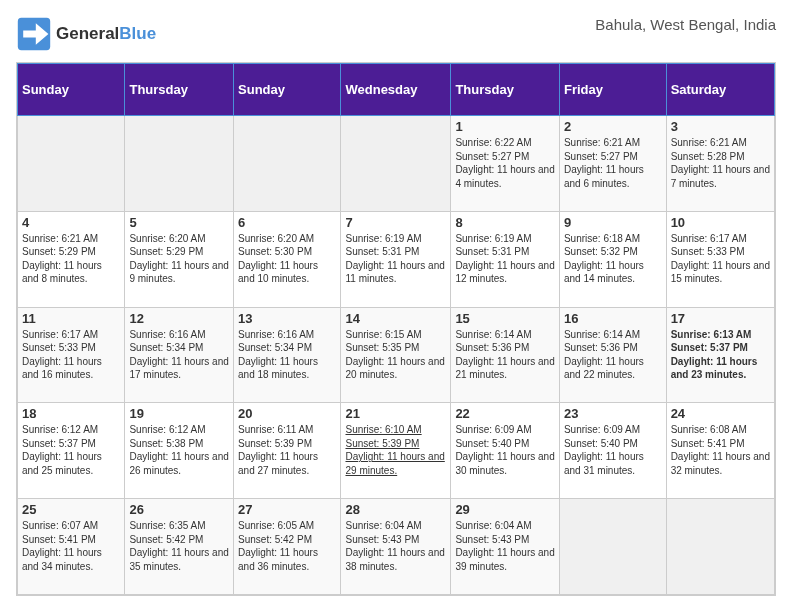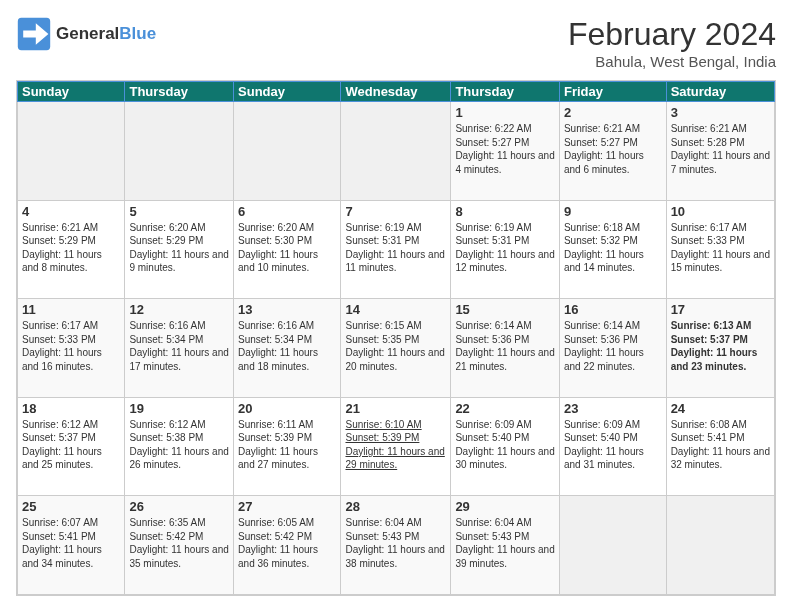--- a/index.html
+++ b/index.html
@@ -57,25 +57,25 @@
       border: 1px solid #ccc;
       border-collapse: collapse;
       width: 100%;
     }
     .calendar table {
       width: 100%;
       height: 100%;
       border-collapse: collapse;
     }
     .calendar thead tr th {
-      background: #0f766e;
+      background: #4c1d95;
       color: #fff;
       font-size: 13px;
       font-weight: bold;
-      padding: 2px 4px;
+      padding: 18px 4px;
       border: 1px solid #4a90d9;
       text-align: left;
     }
     .calendar tbody tr td {
       border: 1px solid #ccc;
       vertical-align: top;
       padding: 3px 4px;
       font-size: 10.5px;
       color: #333;
       width: 113px;
@@ -112,21 +112,20 @@
     <div class="logo">
       <svg class="logo-icon" viewBox="0 0 40 40">
         <rect x="2" y="2" width="36" height="36" rx="4" fill="#4a90d9"></rect>
         <polygon points="22,8 36,20 22,32 22,24 8,24 8,16 22,16" fill="white"></polygon>
       </svg>
       <div>
         <span class="logo-general">General</span><span class="logo-blue">Blue</span>
       </div>
     </div>
     <div class="title-area">
-      <div class="month-year">February 2024</div>
       <div class="location">Bahula, West Bengal, India</div>
     </div>
   </div>
 
   <div class="calendar">
     <table>
       <thead>
         <tr id="weekday-header">
         <th>Sunday</th>
             <th>Thursday</th>

